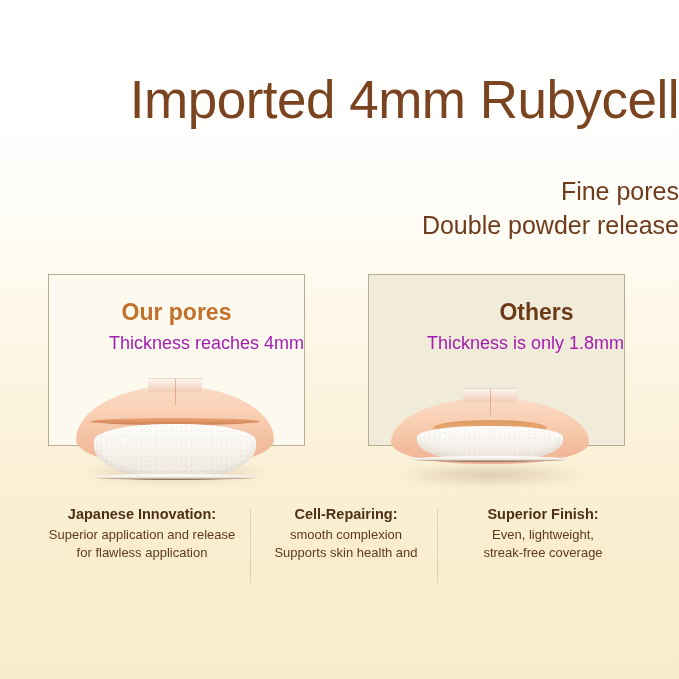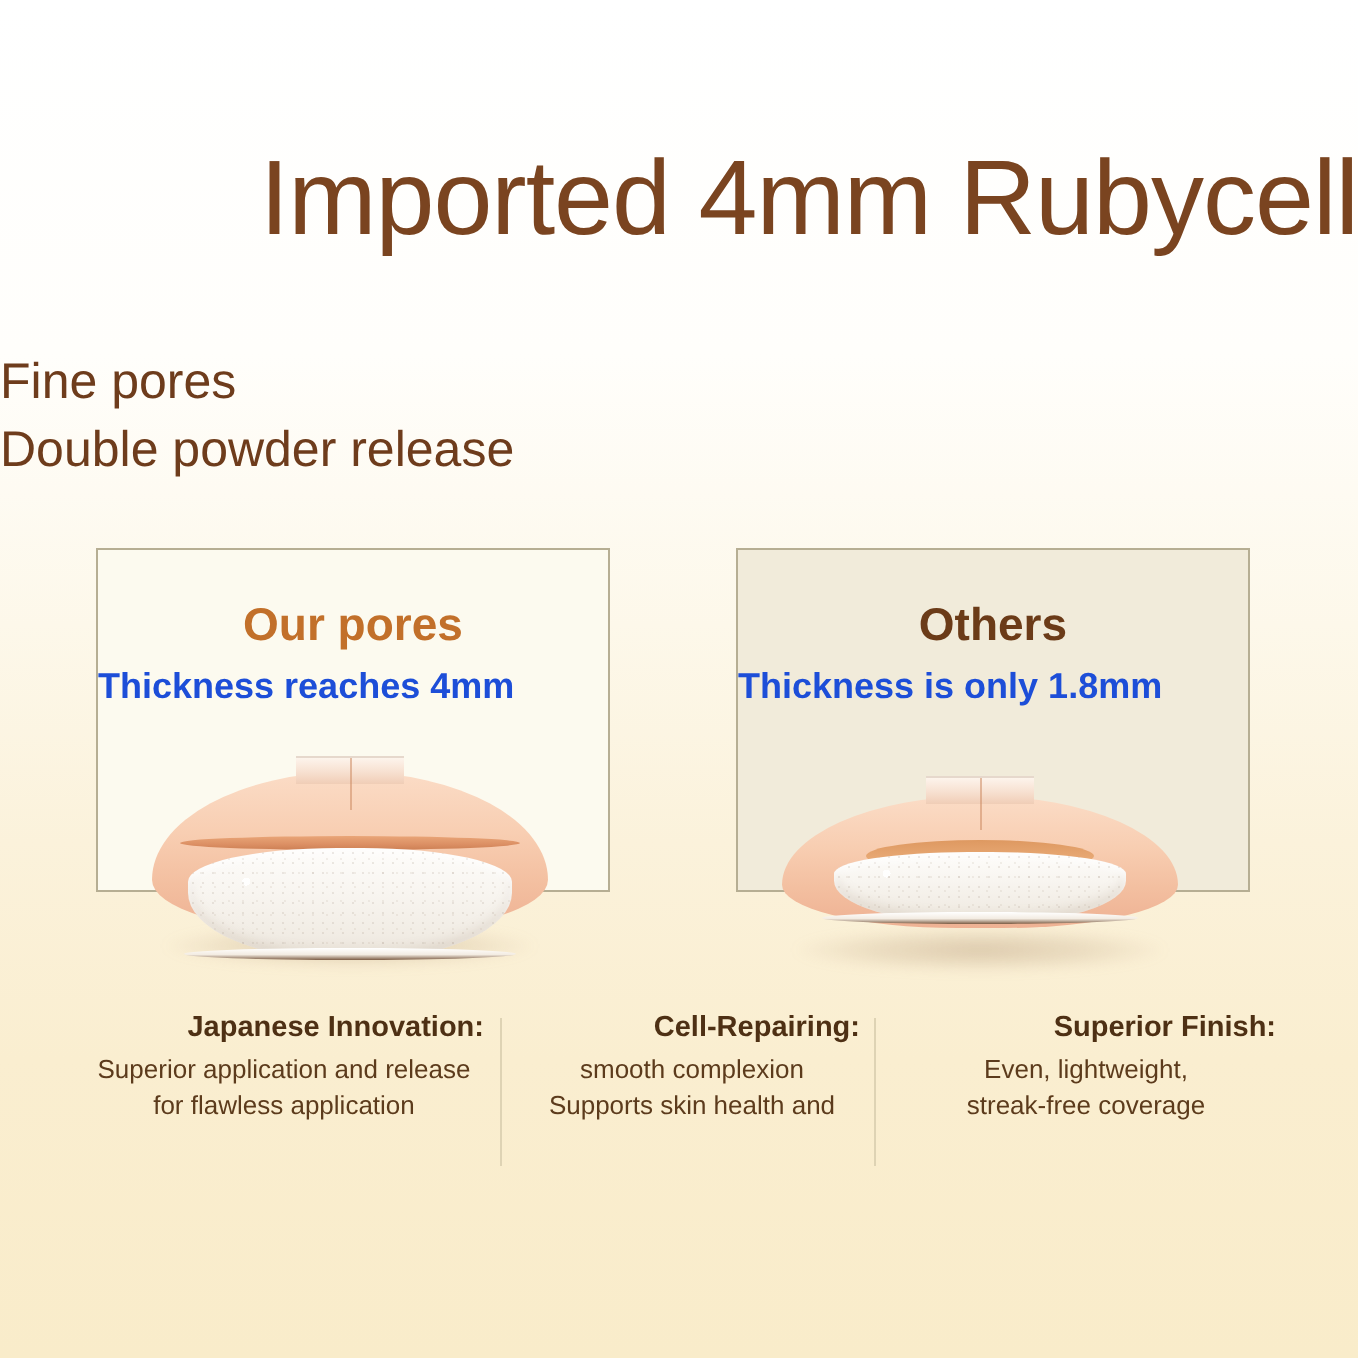--- a/index.html
+++ b/index.html
@@ -40,21 +40,21 @@
     letter-spacing: -0.5px;
     color: #7a4420;
     line-height: 1;
     white-space: nowrap;
   }
 
   .subline {
     position: absolute;
     left: 0;
     width: 679px;
-    text-align: left;
+    text-align: right;
     color: #6e3c1c;
     font-size: 25px;
     font-weight: 400;
     line-height: 1;
   }
   .subline-1 { top: 179px; }
   .subline-2 { top: 213px; }
 
   
   .card {
@@ -78,31 +78,31 @@
     position: absolute;
     top: 26px;
     left: 0;
     width: 100%;
     text-align: center;
     font-size: 23px;
     font-weight: 700;
     line-height: 1;
   }
   .card-left .card-title  { color: #c2702a; }
-  .card-right .card-title { color: #6b3b18; }
+  .card-right .card-title { color: #6b3b18; padding-left: 40px; }
 
   .card-sub {
     position: absolute;
     top: 59px;
     left: 0;
     width: 100%;
-    text-align: left;
+    text-align: right;
     font-size: 18px;
-    font-weight: 700;
-    color: #1d4ed8;
+    font-weight: 400;
+    color: #a21caf;
     line-height: 1;
   }
 
   
   .puff-wrap {
     position: absolute;
     width: 210px;
     height: 120px;
   }
   .puff-left  { left: 70px;  top: 370px; }
@@ -246,21 +246,20 @@
   .feature-0 { left: 42px;  width: 200px; }
   .feature-1 { left: 262px; width: 168px; }
   .feature-2 { left: 448px; width: 190px; }
 
   .feature-title {
     font-size: 14.5px;
     font-weight: 700;
     color: #4e3014;
     line-height: 1.25;
     margin-bottom: 3px;
-    text-align: right;
   }
   .feature-desc {
     font-size: 13px;
     font-weight: 400;
     color: #5c3b1c;
     line-height: 1.38;
   }
 
   .divider {
     position: absolute;

